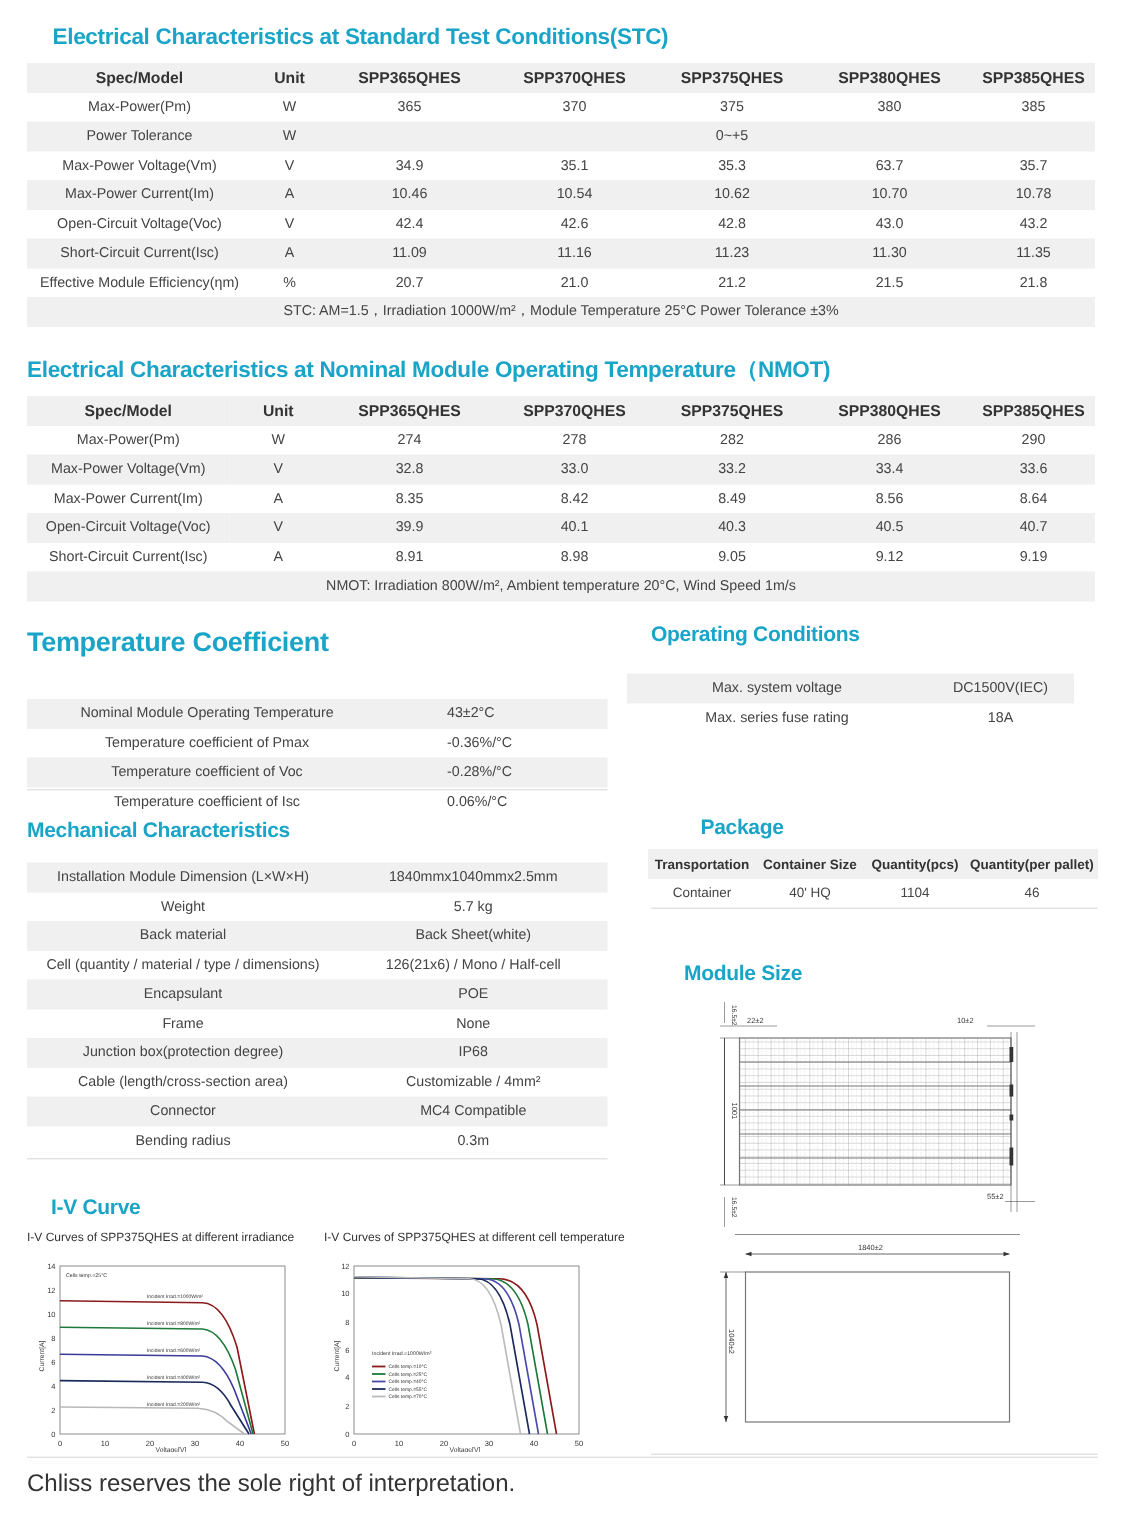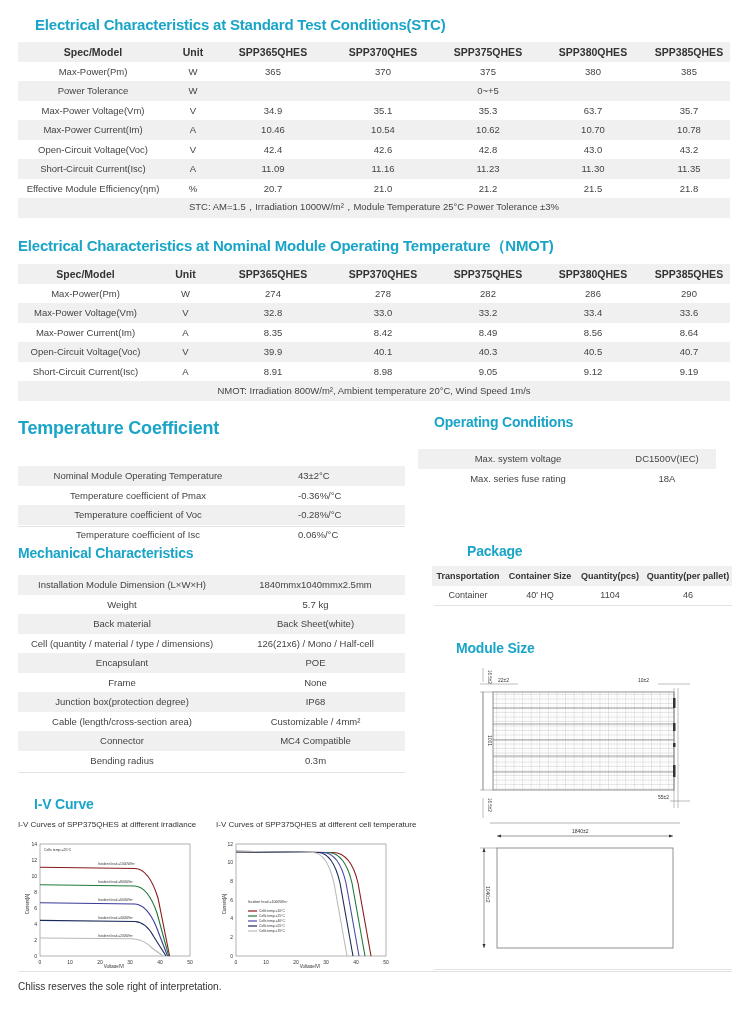--- a/index.html
+++ b/index.html
@@ -8,21 +8,21 @@
   .h2.big { font-size: 15px; }
   table { border-collapse: collapse; position: absolute; font-size: 9.5px; color: #444; }
   td, th { height: 19.5px; padding: 0 6px; white-space: nowrap; }
   tr.g { background: #f0f0f0; }
   th { font-weight: bold; font-size: 10.5px; color: #333; text-align: center; }
   th.l, td.l { text-align: center; }
   td.c { text-align: center; }
   .hr { position: absolute; height: 1px; background: #e3e3e3; }
   .caption { position: absolute; font-size: 8px; color: #333; }
   svg text { font-family: "Liberation Sans", sans-serif; }
-  .footer { position: absolute; left: 18px; top: 981px; font-size: 10px; color: #333; }
+  .footer { position: absolute; left: 18px; top: 981px; font-size: 16px; color: #333; }
 </style>
 </head>
 <body>
 
 <div class="h2 big" style="left:18px;top:16px;margin-left:17px;">Electrical Characteristics at Standard Test Conditions(STC)</div>
 <table style="left:18px;top:42px;width:712px;">
   <colgroup>
       <col style="width:150px">
       <col style="width:50px">
       <col style="width:110px">

